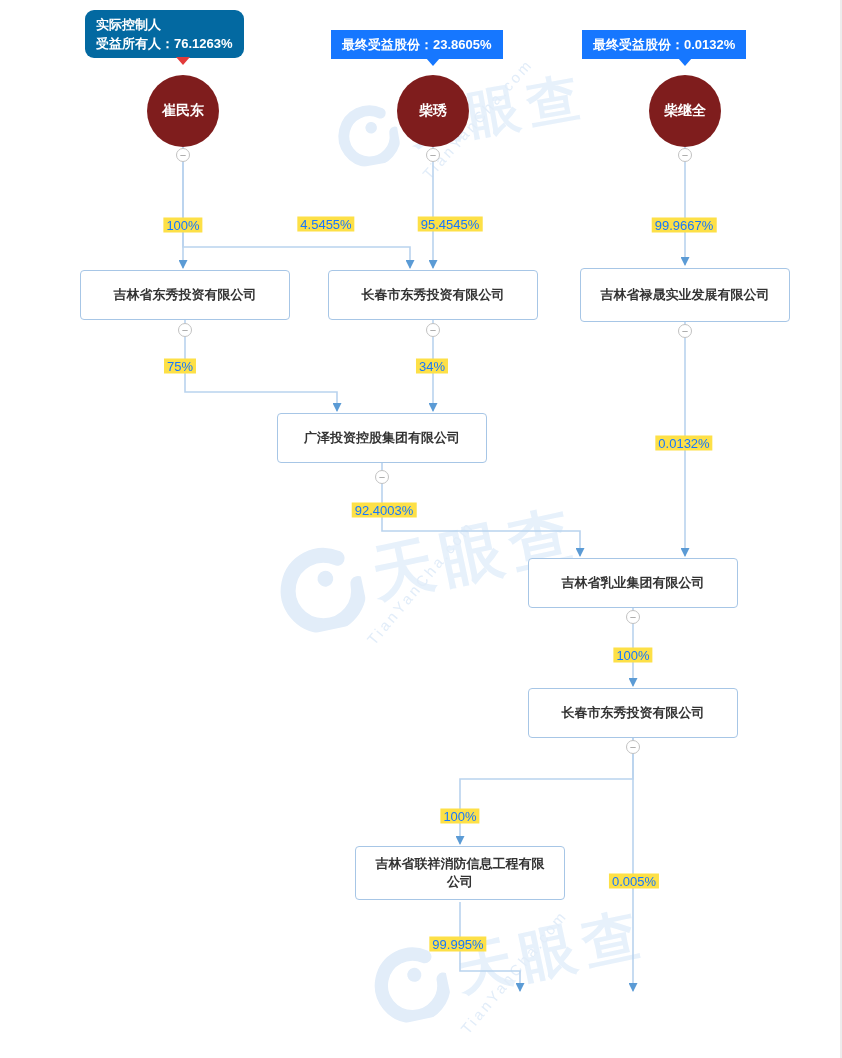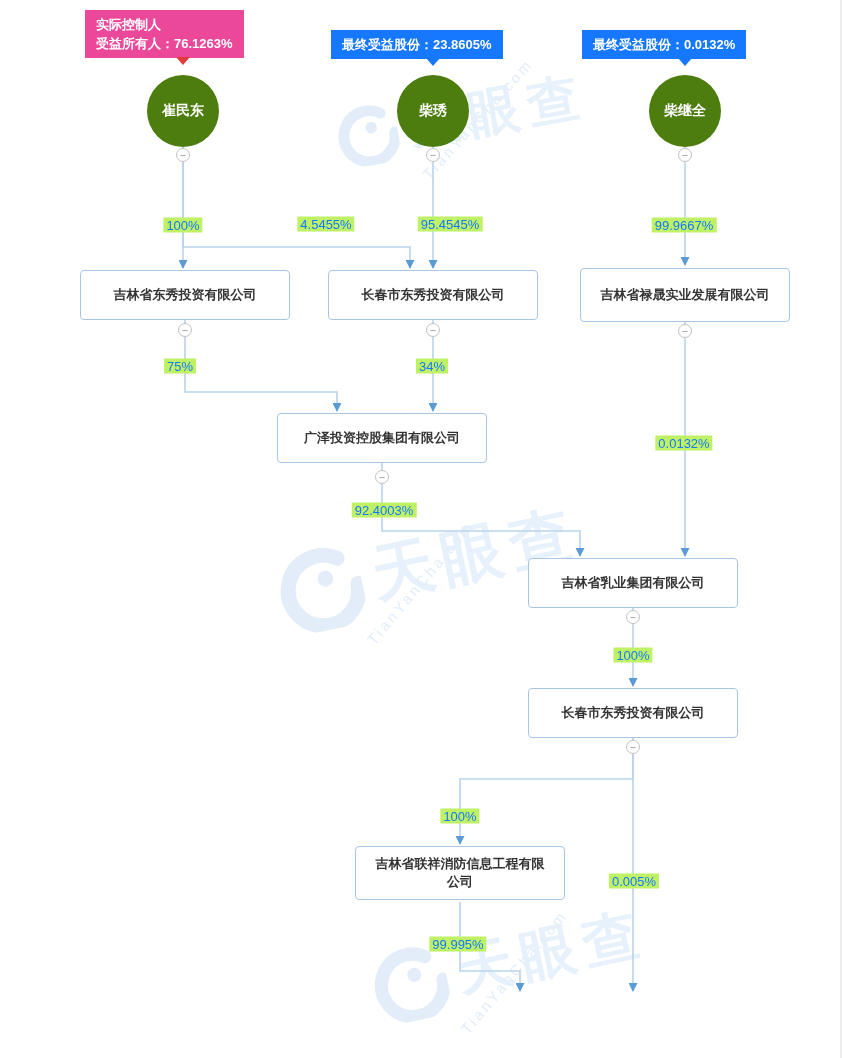--- a/index.html
+++ b/index.html
@@ -15,49 +15,49 @@
   .wm-row { display:flex; align-items:center; gap:12px; }
   .wm-brand { font-weight:bold; letter-spacing:8px; color:#e7f1fb; line-height:1; }
   .wm-domain { font-size:15px; letter-spacing:3px; color:#e2edf9; transform:rotate(-38deg); transform-origin:left top; margin:14px 0 0 78px; white-space:nowrap; }
   .wm-logo { color:#e2edf9; }
   .wm-logo svg { display:block; }
 
   .svg-layer { position:absolute; left:0; top:0; z-index:1; }
 
   
   .badge { position:absolute; z-index:5; color:#fff; font-size:13px; font-weight:bold; line-height:19px; padding:5px 11px; white-space:nowrap; }
-  .badge.red { background:#ec4899; }
+  .badge.red { background:#0369a1;border-radius:9px; }
   .badge.blue { background:#1677ff; }
   .badge .tail { position:absolute; bottom:-7px; width:0; height:0; border-left:7px solid transparent; border-right:7px solid transparent; }
   .badge.red .tail { border-top:8px solid #e23b3b; }
   .badge.blue .tail { border-top:8px solid #1677ff; }
 
   
   .person { position:absolute; z-index:2; width:72px; height:72px; border-radius:50%;
-    background:#4d7c0f; color:#fff; display:flex; align-items:center; justify-content:center;
+    background:#7f1d1d; color:#fff; display:flex; align-items:center; justify-content:center;
     font-size:14px; font-weight:bold; text-align:center; cursor:pointer; }
 
   
   .minus { position:absolute; z-index:4; width:14px; height:14px; border-radius:50%;
     background:#fff; border:1px solid #c2c2c2; color:#9a9a9a;
     display:flex; align-items:center; justify-content:center;
     font-size:11px; line-height:1; cursor:pointer; }
 
   
   .company { position:absolute; z-index:2; width:210px; min-height:50px;
     background:#fff; border:1px solid #a7c6e6; border-radius:4px;
     display:flex; align-items:center; justify-content:center; text-align:center;
     font-size:13px; font-weight:600; color:#333; line-height:18px; padding:6px 14px;
     cursor:pointer; }
   .company.tall { min-height:54px; }
   .company.final { background:#1677ff; border-color:#1677ff; color:#fff; width:207px; }
 
   
   .pct { position:absolute; z-index:3; transform:translate(-50%,-50%);
-    font-size:13px; color:#1677ff; background:#bef264; padding:0 3px; white-space:nowrap; }
+    font-size:13px; color:#1677ff; background:#fde047; padding:0 3px; white-space:nowrap; }
 </style>
 </head>
 <body>
 
 <div class="canvas">
 
   <div class="wm" style="left:335px;top:85px;transform:rotate(-10deg);">
     <div class="wm-row">
       <span class="wm-logo">
         <svg width="64" height="64" viewBox="0 0 100 100">

